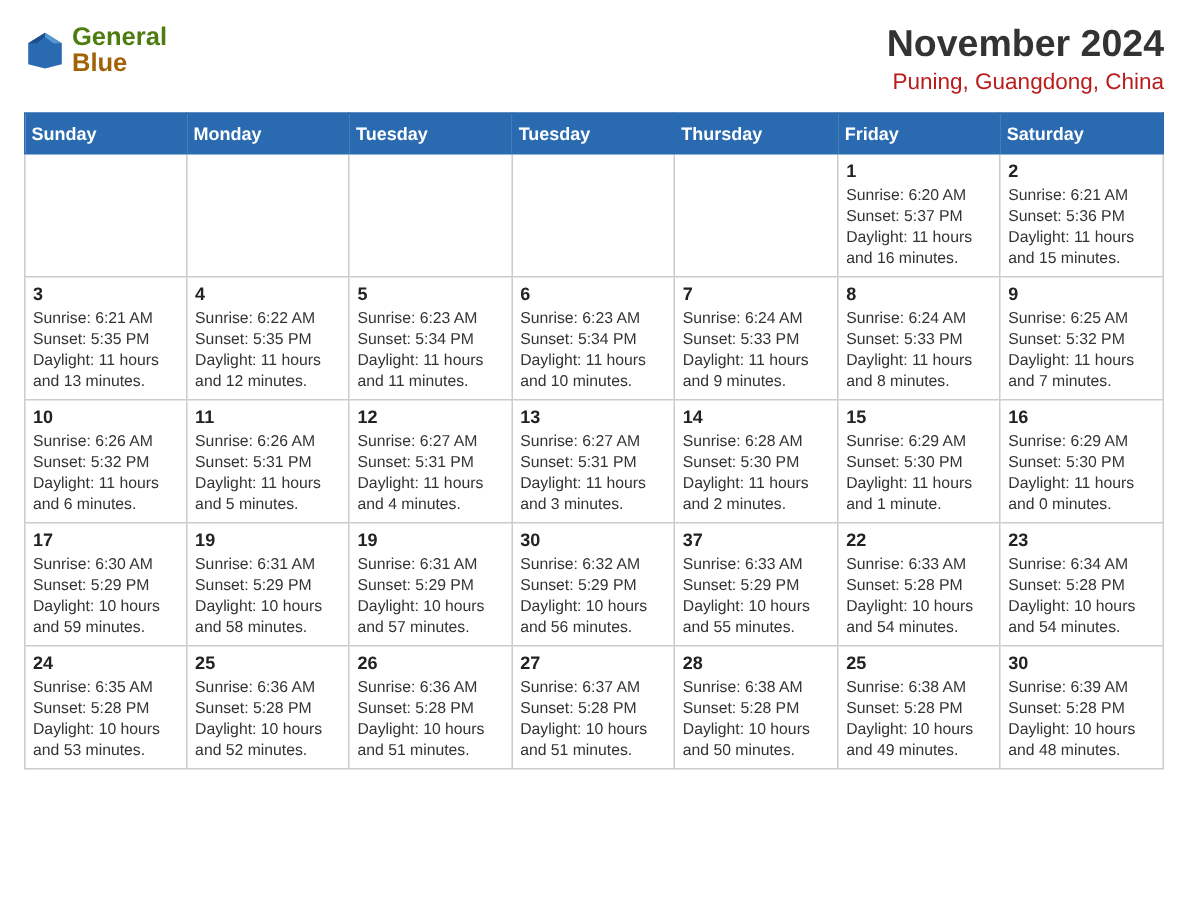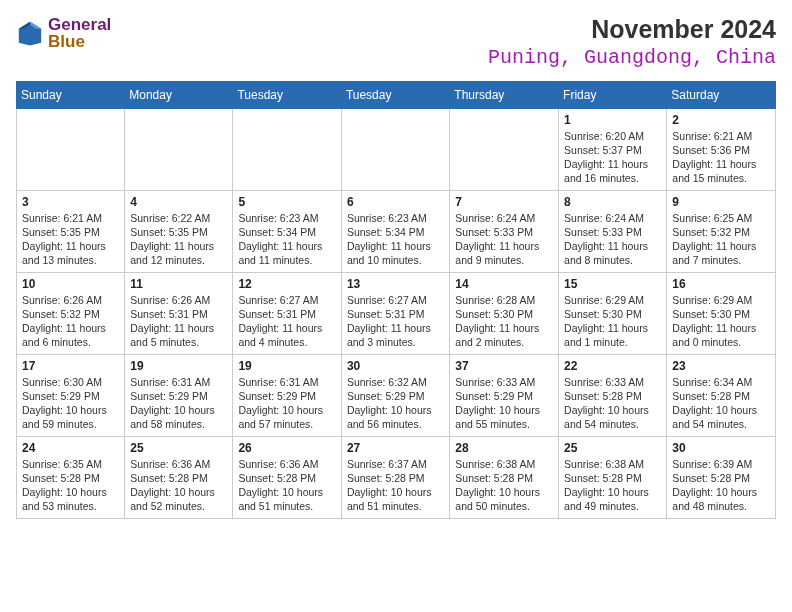--- a/index.html
+++ b/index.html
@@ -26,55 +26,54 @@
       gap: 4px;
     }
     .logo-text {
       display: flex;
       flex-direction: column;
       line-height: 1;
     }
     .logo-general {
       font-size: 17px;
       font-weight: bold;
-      color: #701a75;
+      color: #4d7c0f;
     }
     .logo-blue {
       font-size: 17px;
       font-weight: bold;
       color: #a16207;
     }
     .logo-icon {
       width: 28px;
       height: 28px;
     }
     .title-block {
       text-align: right;
     }
     .month-title {
       font-size: 25px;
       font-weight: bold;
       color: #333;
       line-height: 1.1;
     }
     .location {
-      font-size: 20px;
-      color: #a21caf;
+      font-size: 15px;
+      color: #b91c1c;
       margin-top: 2px;
-      font-family: Liberation Mono, monospace;
     }
     .calendar-table {
       width: 100%;
       border-collapse: collapse;
       font-size: 11px;
     }
     .calendar-table th {
       background-color: #2a6ab0;
       color: #fff;
-      font-weight: normal;
+      font-weight: bold;
       font-size: 12px;
       padding: 6px 4px;
       text-align: left;
       border: 1px solid #2a6ab0;
     }
     .calendar-table td {
       border: 1px solid #ccc;
       vertical-align: top;
       padding: 4px 5px;
       height: 82px;

